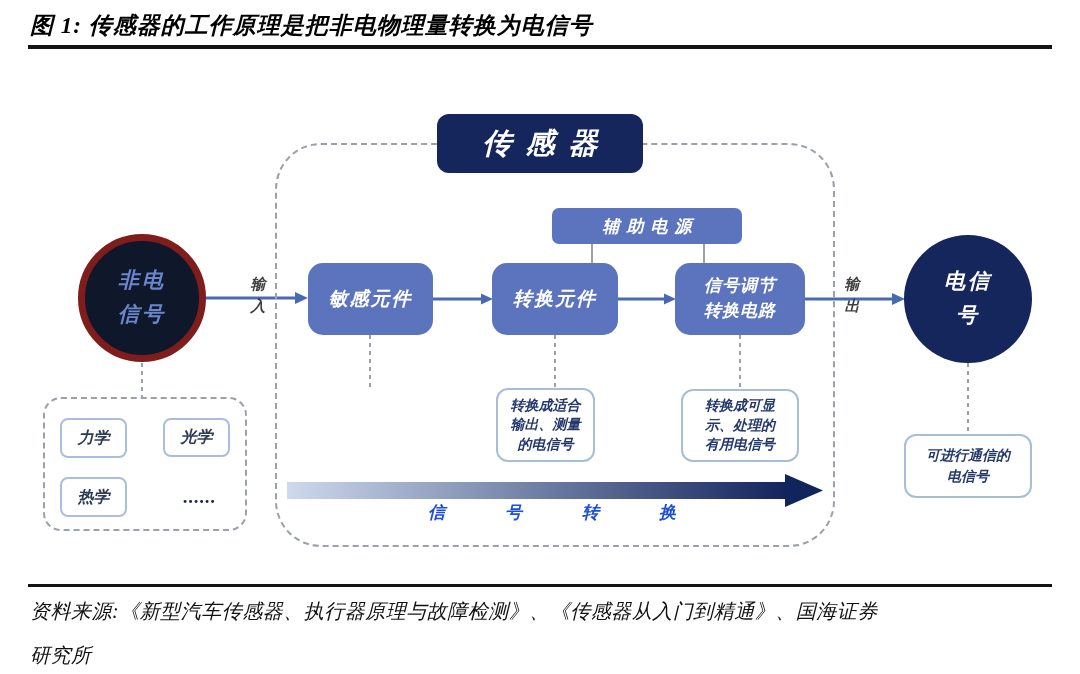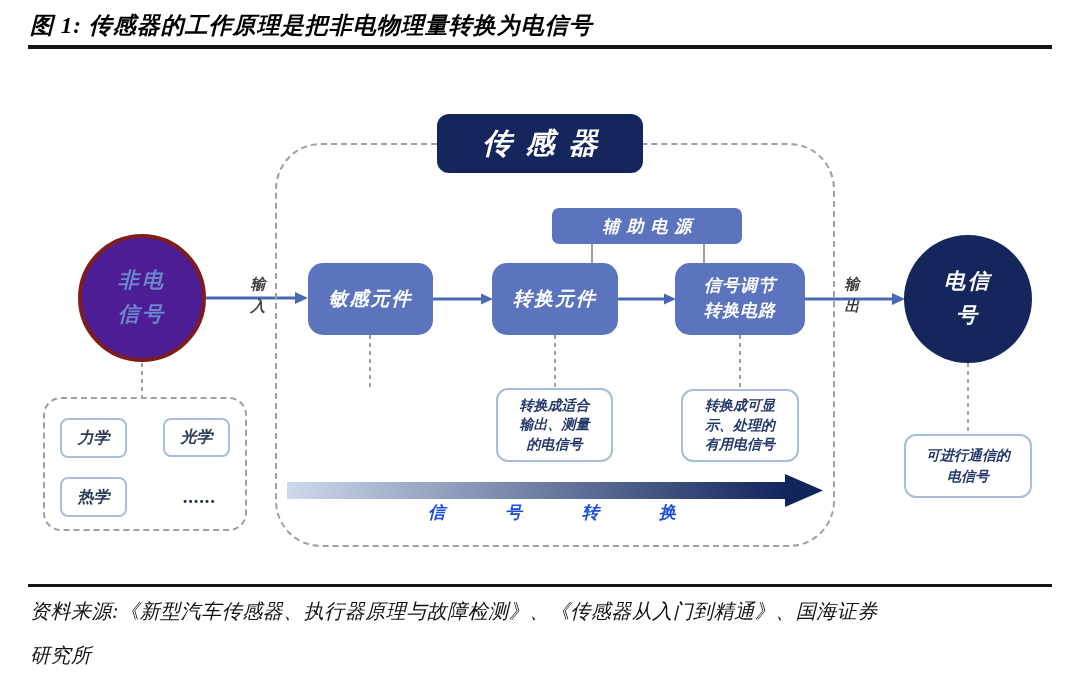--- a/index.html
+++ b/index.html
@@ -24,30 +24,30 @@
   .blue{background:#5c74bd;color:#fff;}
   .node{display:flex;align-items:center;justify-content:center;text-align:center;font-weight:bold;}
   #sensor-title{left:437px;top:114px;width:206px;height:59px;border-radius:12px;font-size:29px;letter-spacing:14px;padding-left:14px;box-sizing:border-box;z-index:3;}
   #aux-power{left:552px;top:208px;width:190px;height:36px;border-radius:7px;font-size:17px;letter-spacing:7px;padding-left:7px;box-sizing:border-box;z-index:2;}
   .stage{top:263px;height:72px;border-radius:15px;font-size:19px;letter-spacing:2px;z-index:2;white-space:pre-line;line-height:1.45;}
   #stage-1{left:308px;width:125px;}
   #stage-2{left:492px;width:126px;}
   #stage-3{left:675px;width:130px;font-size:17px;letter-spacing:1px;}
   
   .circle{border-radius:50%;font-weight:bold;display:flex;align-items:center;justify-content:center;text-align:center;white-space:pre-line;z-index:2;}
-  #input-circle{left:78px;top:234px;width:128px;height:128px;background:#4c1d95;border:4px solid #7f1d1d;box-sizing:border-box;color:#6b86cd;font-size:21px;line-height:1.6;letter-spacing:3px;}
+  #input-circle{left:78px;top:234px;width:128px;height:128px;background:#0f172a;border:7px solid #7f1d1d;box-sizing:border-box;color:#6b86cd;font-size:21px;line-height:1.6;letter-spacing:3px;}
   #output-circle{left:904px;top:235px;width:128px;height:128px;background:#14265c;color:#fff;font-size:21px;line-height:1.6;letter-spacing:3px;}
   
   .io-label{width:28px;text-align:center;font-size:15px;font-weight:bold;color:#3f3f3f;line-height:22px;white-space:pre-line;z-index:3;}
   #input-label{left:244px;top:273px;}
   #output-label{left:838px;top:273px;}
   
   .note{background:#fff;border:2px solid #a6bfd6;border-radius:12px;color:#24386b;font-weight:bold;font-size:14px;line-height:1.5;display:flex;align-items:center;justify-content:center;text-align:center;white-space:pre-line;box-sizing:border-box;z-index:2;}
   #note-1{left:311px;top:390px;width:120px;height:71px;}
-  #note-2{left:496px;top:388px;width:117px;height:74px;line-height:1.4;}
+  #note-2{left:496px;top:388px;width:99px;height:74px;line-height:1.4;}
   #note-3{left:681px;top:389px;width:118px;height:73px;line-height:1.4;}
   #note-output{left:904px;top:434px;width:128px;height:64px;}
   
   .cat{background:#fff;border:2px solid #a9bede;border-radius:8px;color:#2b3a55;font-weight:bold;font-size:16px;display:flex;align-items:center;justify-content:center;box-sizing:border-box;z-index:3;}
   #cat-1{left:60px;top:418px;width:67px;height:40px;text-align:right;}
   #cat-2{left:163px;top:418px;width:67px;height:39px;}
   #cat-3{left:60px;top:477px;width:67px;height:40px;}
   #cat-4{left:165px;top:477px;width:70px;height:40px;border:none;background:transparent;font-size:18px;letter-spacing:1px;color:#16223f;}
   
   #signal-label{left:428px;top:501px;font-size:17px;font-weight:bold;color:#1d4ed8;letter-spacing:60px;white-space:nowrap;z-index:2;}

